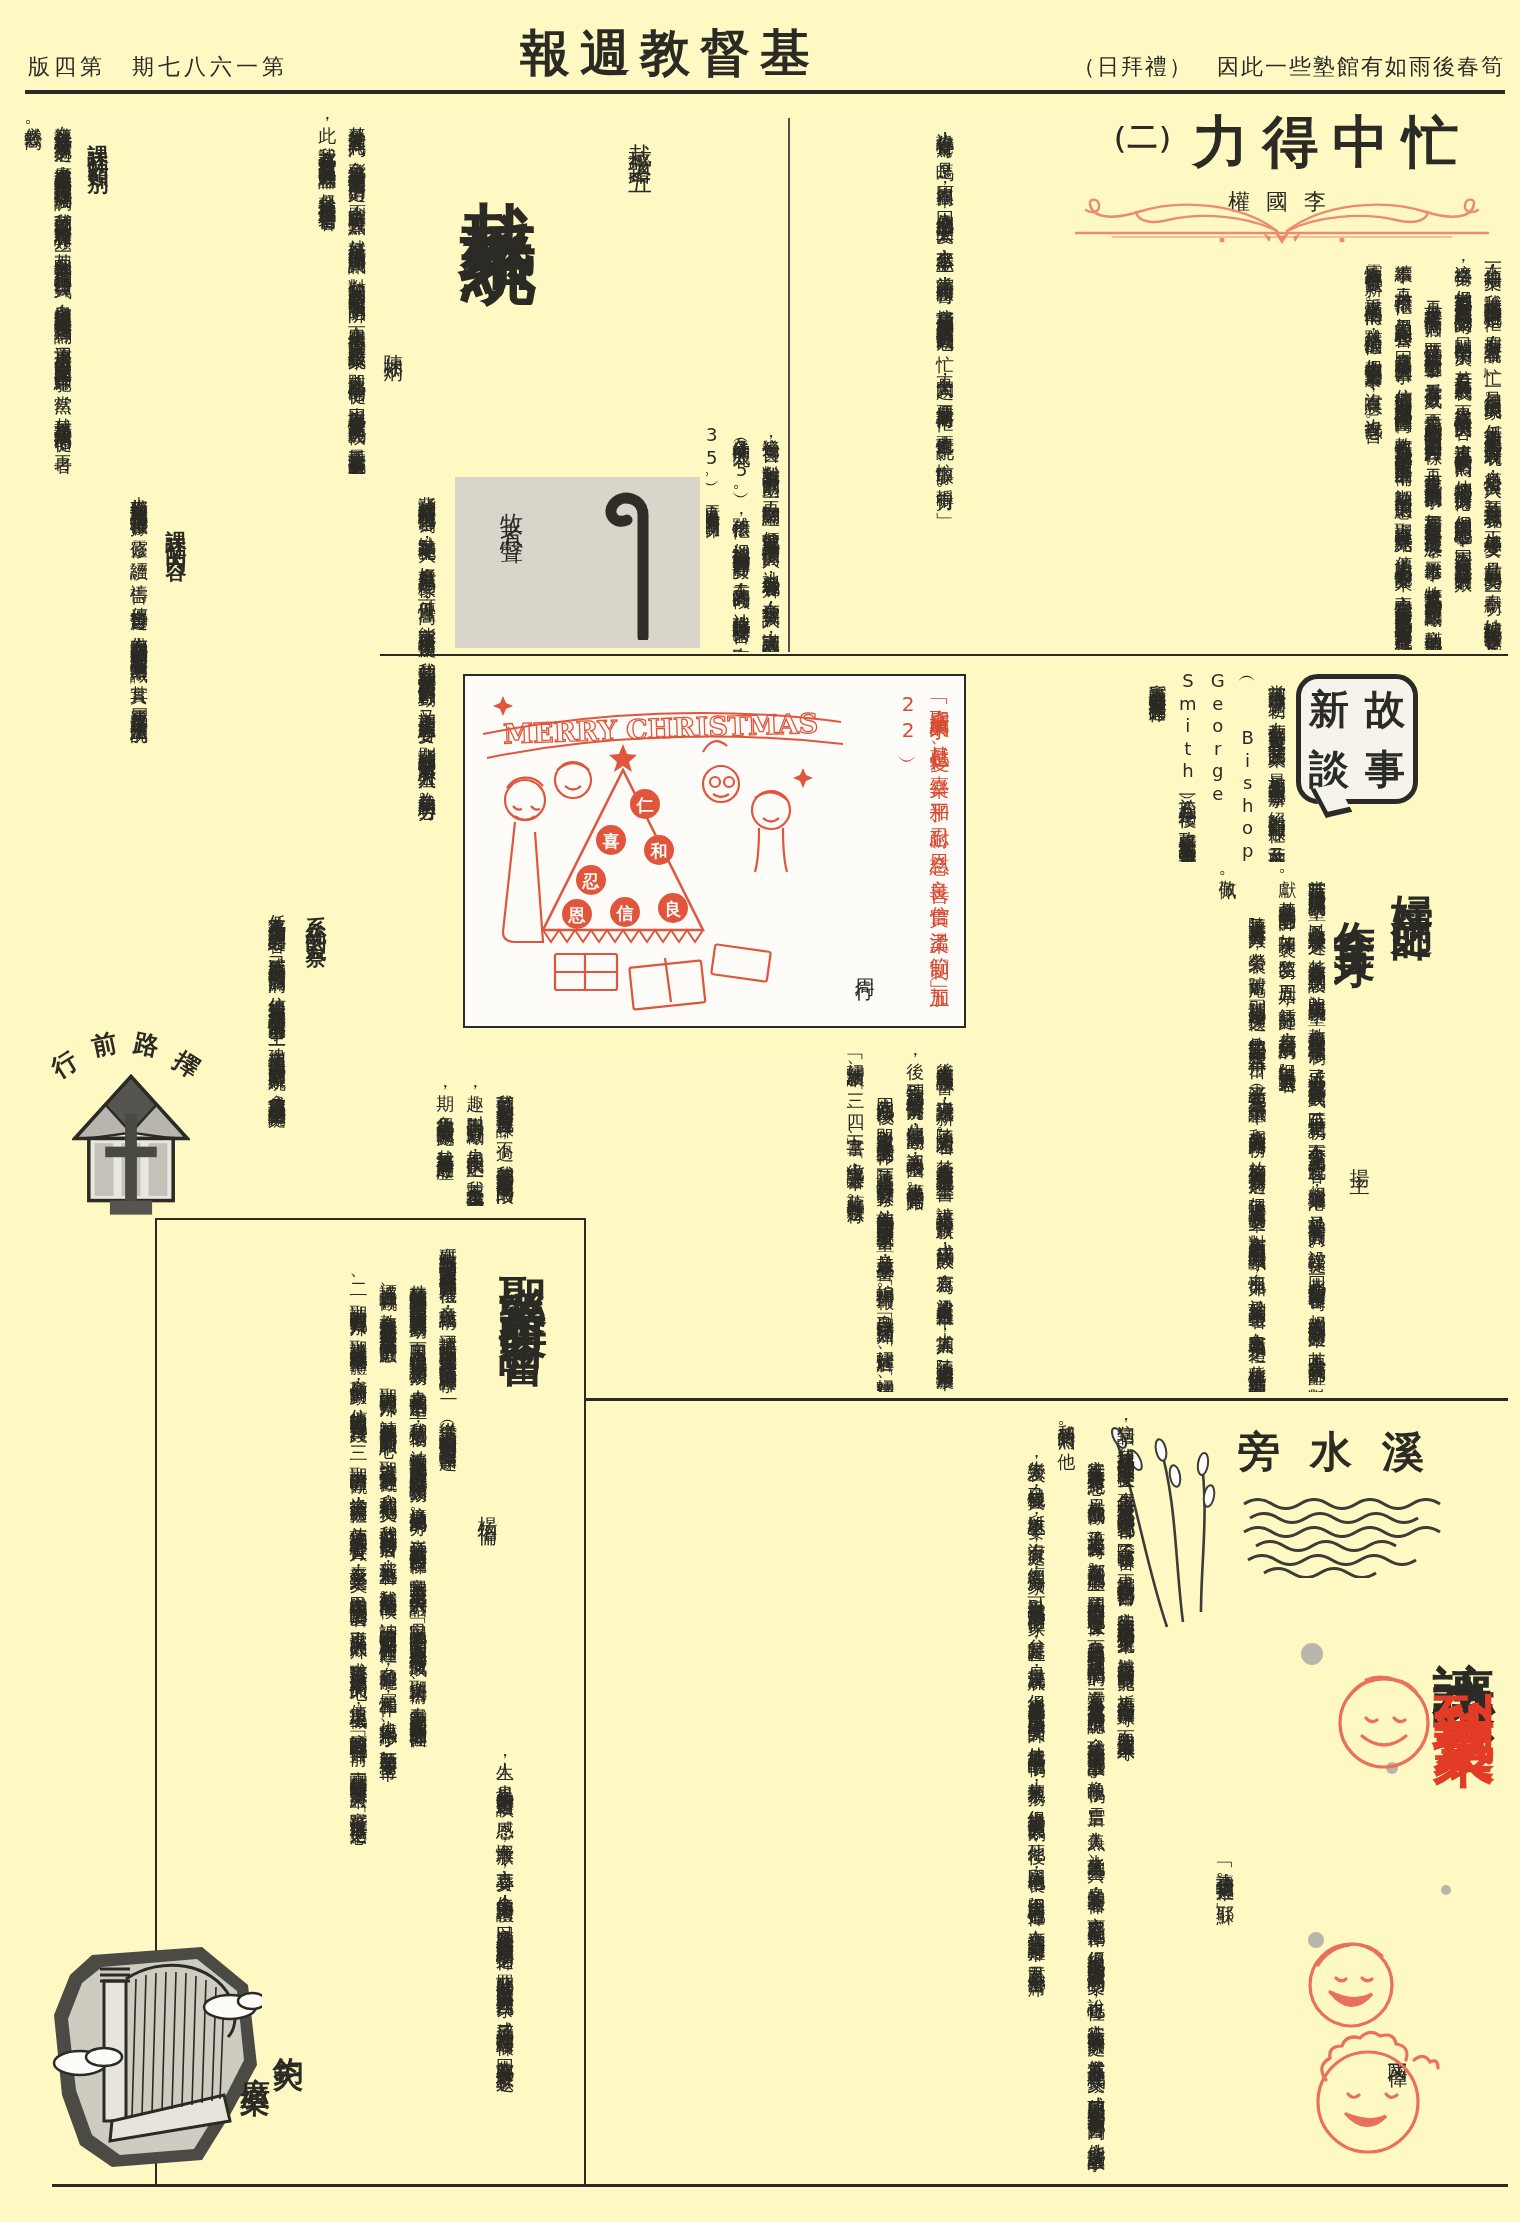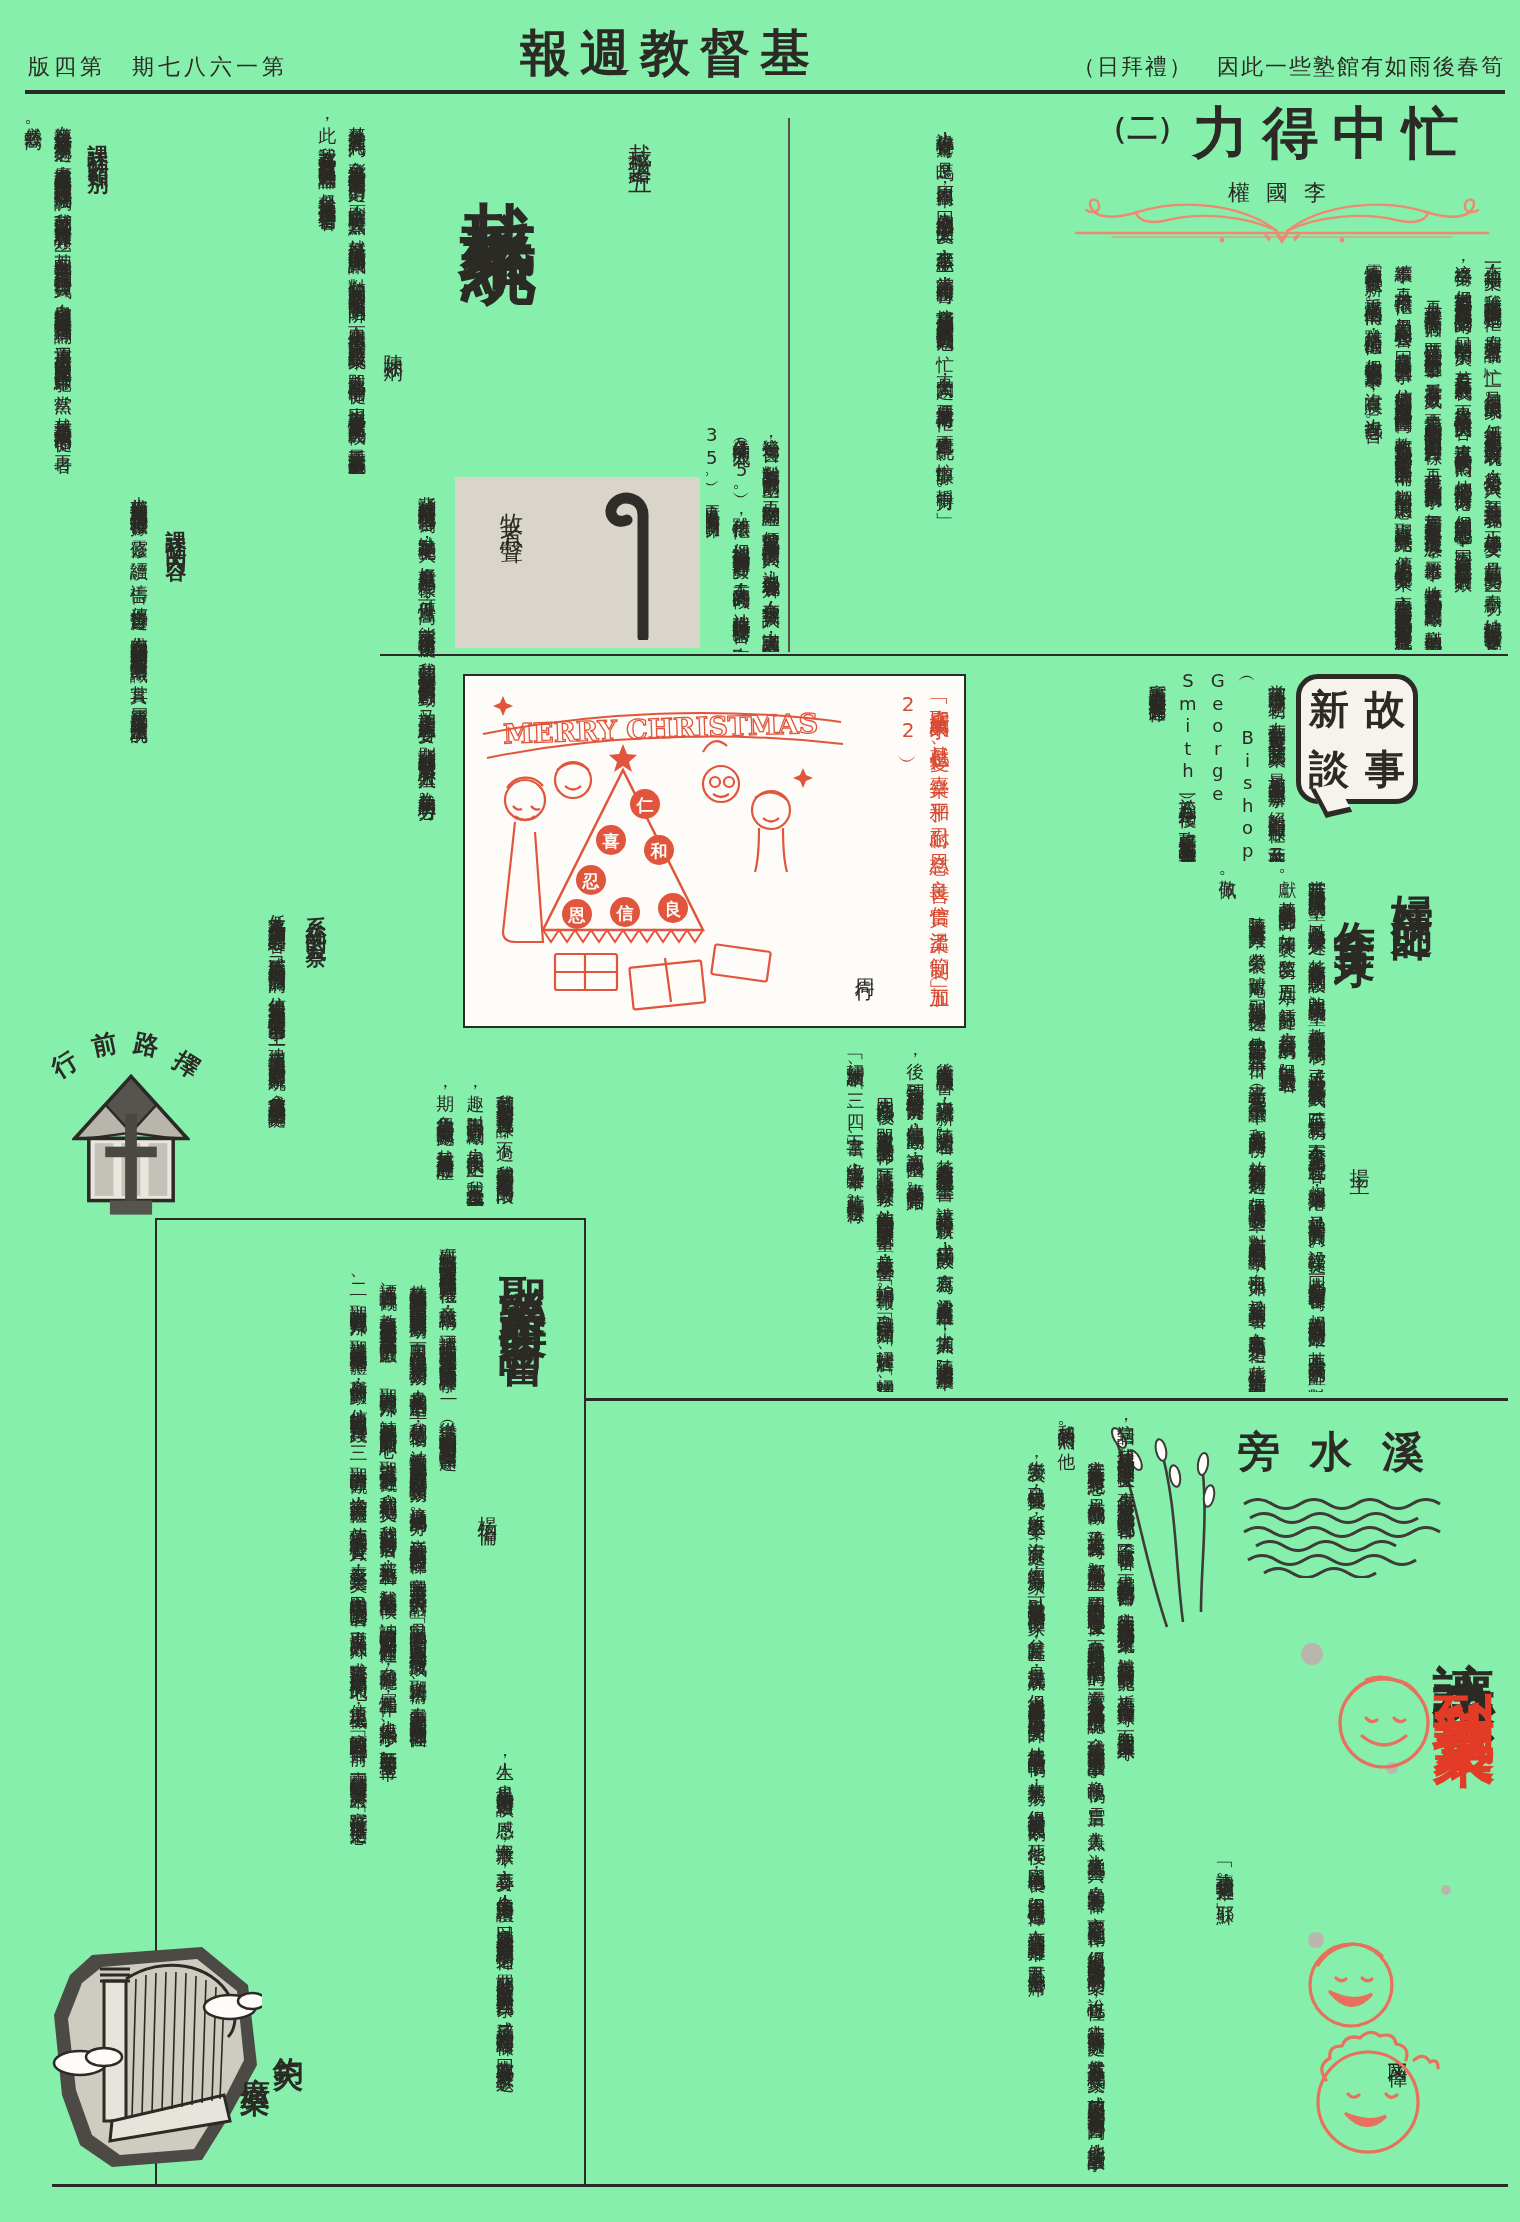--- a/index.html
+++ b/index.html
@@ -1,16 +1,16 @@
 <!DOCTYPE html>
 <html><head>
 <meta charset="utf-8">
 <style>
   html,body{margin:0;padding:0;background:#9a9890;}
-  .page{position:relative;width:1520px;height:2222px;margin:0 auto;background:#86efac;
+  .page{position:relative;width:1520px;height:2222px;margin:0 auto;background:#fef9c3;
         font-family:"DejaVu Sans","Liberation Sans",sans-serif;color:#2b2a25;overflow:hidden;}
   .abs{position:absolute;}
   .v{writing-mode:vertical-rl;text-orientation:upright;overflow:hidden;}
   .bt{font-size:18px;line-height:1.66;letter-spacing:1.5px;text-align:justify;}
   .bt p{margin:0;text-indent:2em;}
   .bt p.noind{text-indent:0;}
   .vhead{font-weight:bold;font-size:21px;letter-spacing:7px;}
   .serif{font-family:"DejaVu Serif","Liberation Serif",serif;}
   .hr{background:#2b2a25;}
   .red{color:#d94b33;}
@@ -26,21 +26,21 @@
 </head>
 <body>
 
 <div class="page">
 
   <div class="abs" style="left:28px;top:52px;width:330px;font-size:22px;letter-spacing:4px;">版四第　期七八六一第</div>
   <div class="abs serif" style="left:520px;top:20px;width:480px;text-align:left;font-size:50px;font-weight:bold;letter-spacing:10px;">報週教督基</div>
   <div class="abs" style="left:985px;top:52px;width:520px;text-align:right;font-size:22px;letter-spacing:2px;">（日拜禮）　因此一些塾館有如雨後春筍</div>
   <div class="abs hr" style="left:25px;top:90px;width:1480px;height:4px;"></div>
 
-  <div class="abs" style="left:1062px;top:96px;width:446px;text-align:center;">
+  <div class="abs" style="left:1062px;top:105px;width:446px;text-align:center;">
     <span class="serif" style="font-size:30px;font-weight:bold;vertical-align:14px;">（二）</span>
     <span class="serif" style="font-size:56px;font-weight:bold;letter-spacing:14px;">力得中忙</span>
     <div style="font-size:22px;letter-spacing:16px;margin-top:6px;text-align:center;">權國李</div>
   </div>
   <svg class="abs" style="left:1072px;top:198px;" width="420" height="48" viewBox="0 0 420 48">
     <g stroke="#ee8a72" fill="none" stroke-width="2.4" stroke-linecap="round">
       <path d="M4 35 H416"></path>
       <path d="M40 35 H380" stroke-width="1.2" transform="translate(0,4)"></path>
       <path d="M205 33 C170 6 110 0 66 14 C40 22 20 20 18 6 C17 0 26 0 27 7 C28 14 20 16 14 12"></path>
       <path d="M205 33 C175 18 130 14 96 22 C80 26 66 24 64 14"></path>

